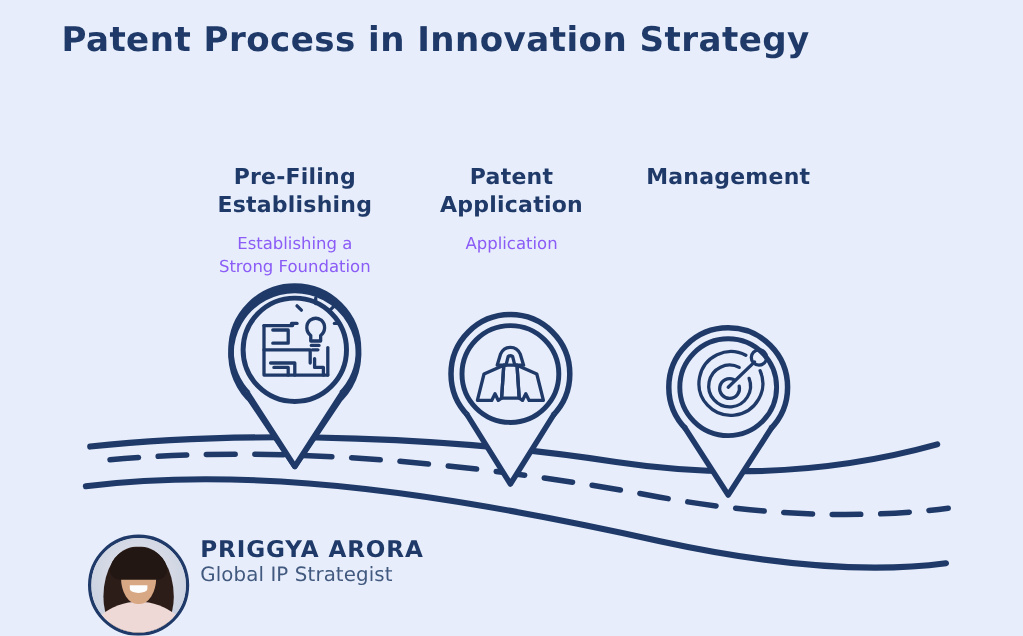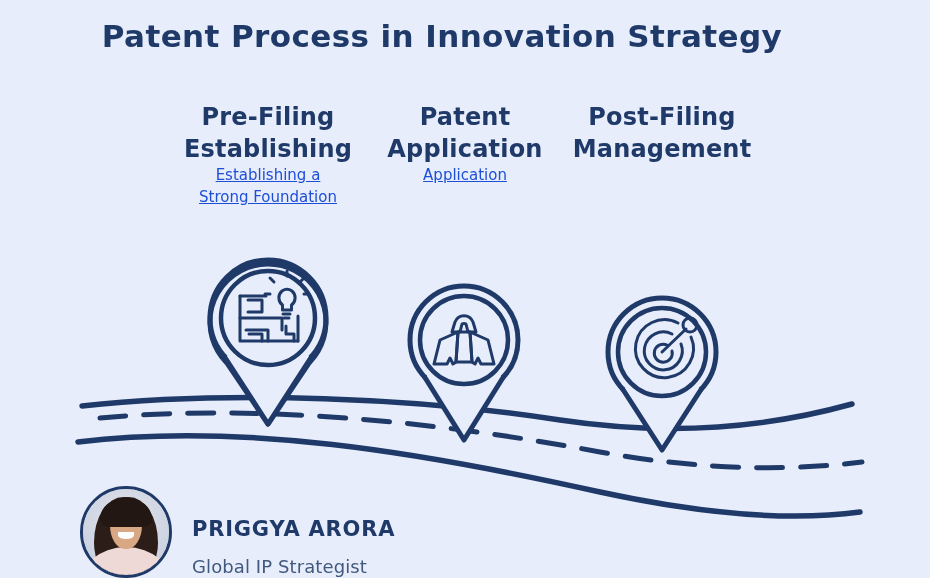--- a/index.html
+++ b/index.html
@@ -28,43 +28,43 @@
     top: 18px;
     left: 0;
     width: 792px;
     text-align: center;
     font-family: "DejaVu Sans", sans-serif;
     font-size: 31px;
     font-weight: bold;
     letter-spacing: 0.4px;
     color: #1f3a68;
     line-height: 1.2;
-    margin-left: 46px;
   }
 
   
   .step-col {
     position: absolute;
     text-align: center;
   }
   .step-heading {
     font-family: "DejaVu Sans", sans-serif;
-    font-size: 24px;
+    font-size: 20px;
     font-weight: bold;
     color: #1f3a68;
     line-height: 1.32;
     letter-spacing: 0.2px;
+    margin-top: 45px;
   }
   .step-sub {
+    margin-top: 11px;
     font-family: "DejaVu Sans", sans-serif;
     font-size: 15px;
     font-weight: normal;
-    color: #1d4ed8;
+    color: #8b5cf6;
     line-height: 1.42;
-    text-decoration: underline;
   }
 
   #step-col-1 { left: 168px;  top: 102px; width: 200px; }
   #step-col-2 { left: 380px;  top: 102px; width: 170px; }
   #step-col-3 { left: 568px;  top: 102px; width: 188px; }
 
   
   #scene {
     position: absolute;
     left: 0;
@@ -72,22 +72,22 @@
     width: 930px;
     height: 578px;
   }
 
   
   #presenter {
     position: absolute;
     left: 80px;
     top: 486px;
     display: flex;
-    align-items: flex-end;
-    gap: 20px;
+    align-items: flex-start;
+    gap: 10px;
   }
   #avatar {
     width: 86px;
     height: 86px;
     border-radius: 50%;
     border: 3px solid #1f3a68;
     overflow: hidden;
     position: relative;
     background: #d7dce9;
     flex: 0 0 auto;
@@ -144,21 +144,21 @@
   }
   #presenter-text { line-height: 1.25; }
   #presenter-name {
     font-family: "DejaVu Sans", sans-serif;
     font-size: 21px;
     font-weight: bold;
     color: #1f3a68;
     letter-spacing: 0.8px;
   }
   #presenter-role {
-    margin-top: 13px;
+    margin-top: 0;
     font-family: "DejaVu Sans", sans-serif;
     font-size: 18px;
     font-weight: normal;
     color: #41597e;
     letter-spacing: 0.1px;
   }
 </style>
 </head>
 <body>
 
@@ -182,21 +182,20 @@
       <div>Patent</div>
       <div>Application</div>
     </div>
     <div class="step-sub">
       <div>Application</div>
     </div>
   </div>
 
   <div class="step-col" id="step-col-3">
     <div class="step-heading">
-      <div>Post-Filing</div>
       <div>Management</div>
     </div>
   </div>
 
   <svg id="scene" viewBox="0 0 930 578">
 
     <path d="M 78,442 C 240,422 420,452 600,492 C 720,518 800,520 860,512" fill="none" stroke="#1f3a68" stroke-width="5.5" stroke-linecap="round"></path>
 
     <path d="M 100,418 C 250,404 430,420 600,452 C 710,472 800,470 862,462" fill="none" stroke="#1f3a68" stroke-width="5" stroke-linecap="round" stroke-dasharray="26 18"></path>
 

